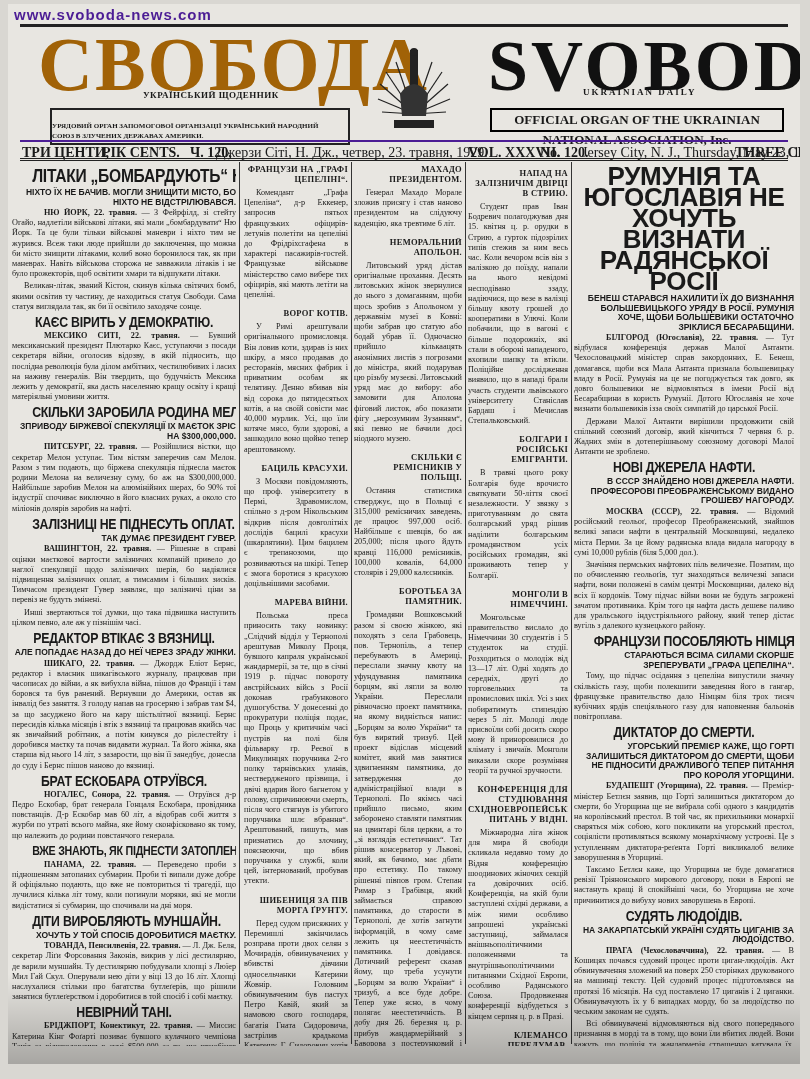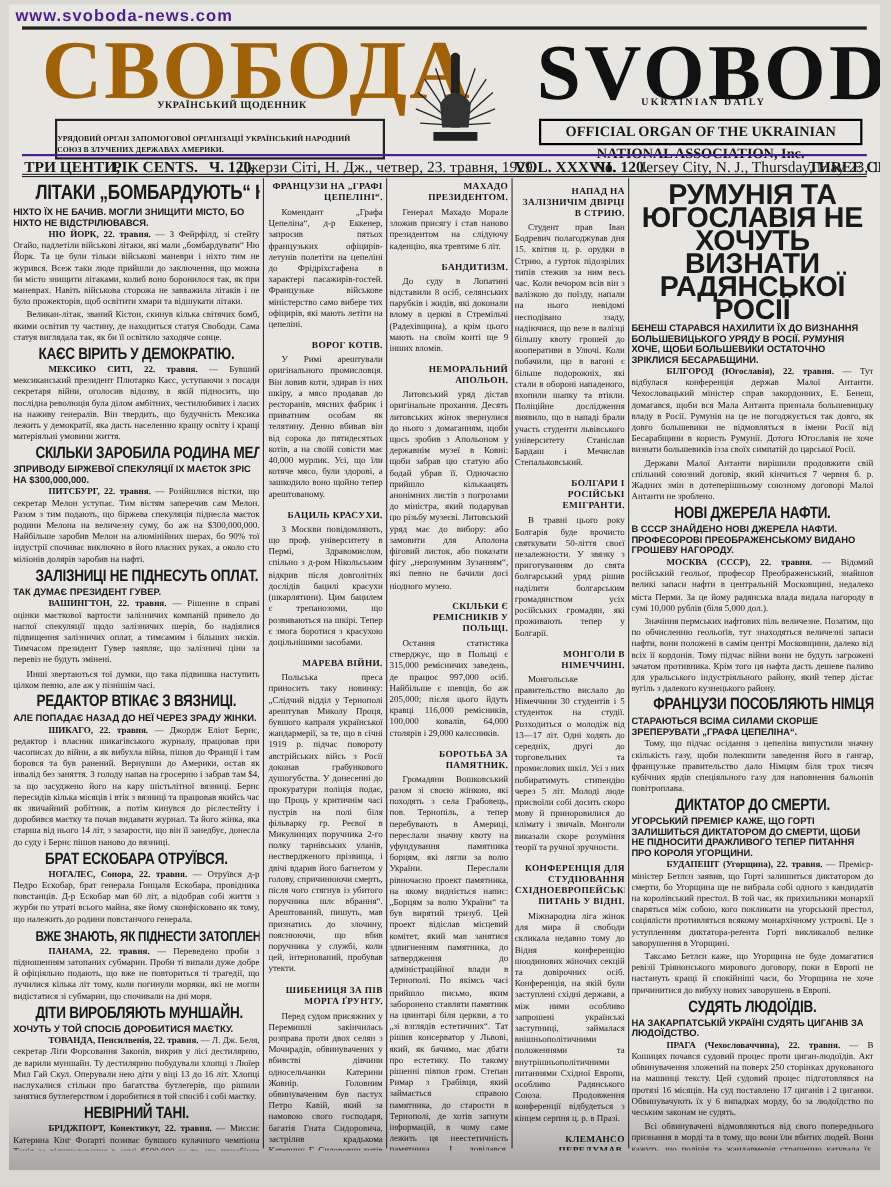--- a/index.html
+++ b/index.html
@@ -18,21 +18,21 @@
   .dateline span { position:absolute; top:3px; white-space:nowrap; }
   .col { position:absolute; top:160px; bottom:18px; overflow:hidden; font-size:8.2px; line-height:10.2px; text-align:justify; }
   .c1 { left:4px; width:224px; }
   .c2 { left:236px; width:104px; }
   .c3 { left:346px; width:108px; }
   .c4 { left:460px; width:100px; }
   .c5 { left:566px; width:220px; }
   .vline { position:absolute; top:158px; bottom:20px; width:1px; background:#333; }
   h2 { margin:2px 0 1px; font-family:"Liberation Sans", sans-serif; font-weight:bold; font-stretch:condensed; text-align:center; font-size:15px; line-height:16px; letter-spacing:-0.3px; transform:scaleX(0.82); transform-origin:center; white-space:nowrap; }
   .c5 h2.big { font-size:22px; line-height:22px; transform:scaleX(0.78); }
-  h3 { margin:2px 0 1px; font-family:"Liberation Sans", sans-serif; font-weight:bold; text-align:left; font-size:8.5px; line-height:9.5px; }
+  h3 { margin:2px 0 1px; font-family:"Liberation Sans", sans-serif; font-weight:bold; text-align:right; font-size:8.5px; line-height:9.5px; }
   h4 { margin:8px 0 4px; font-family:"Liberation Serif", serif; font-weight:bold; text-align:right; font-size:8.5px; line-height:10px; letter-spacing:0.3px; }
   p { margin:0 0 2px; text-indent:12px; }
   .city { font-weight:bold;margin-left:20px; }
   .shade { position:absolute; left:0; right:0; bottom:0; height:90px; background:linear-gradient(to bottom, rgba(0,0,0,0), rgba(0,0,0,0.28)); pointer-events:none; }
 </style>
 </head>
 <body>
 
 <div class="page">
   <div class="watermark">www.svoboda-news.com</div>
@@ -155,24 +155,20 @@
       <p>Перед судом присяжних у Перемишлі закінчилась розправа проти двох селян з Мочирадів, обвинувачених у вбивстві дівчини односельчанки Катерини Жовнір. Головним обвинуваченим був пастух Петро Кавій, який за намовою свого господаря, багатія Гната Сидоровича, застрілив крадькома Катерину. Г. Сидорович хотів позбутись цієї дівчини, яка була посередньою причиною непорозумінь у його ріднї, бо його син Іван закохався в ній, став батьком її дитини, покинув її для іншої і врешті виїхав на роботи до Франції, звідкіля не міг вернутись, бо лякався помсти родини Жовнірів, яка вже раз пробувала його застрілити. Гнат Сидорович обіцяв свому наймитові Кавієві за вбивство Катерини пів морга і 100 зол. Кавій застрілив її, але слідство ствердило його вину, до якої він і сам згодом признався. Суд засудив його на шибеницю, а Гната Сидоровича за намову до злочину на 6 літ тяжкої вязниці. Справу розбиратиме ще раз вищий суд, бо оборонці засуджених внесли рекурс.</p>
     </div>
   </div>
 
   <div class="col c3">
     <div class="article">
       <h4 style="margin-top:0">МАХАДО ПРЕЗИДЕНТОМ.</h4>
       <p>Генерал Махадо Морале зложив присягу і став наново президентом на слідуючу каденцію, яка тревтиме 6 літ.</p>
     </div>
     <div class="article">
-      <h4>БАНДИТИЗМ.</h4>
-      <p>До суду в Лопатині відставили 8 осіб, селянських парубків і жидів, які доконали влому в церкві в Стремільчі (Радехівщина), а крім цього мають на своїм конті ще 9 інших вломів.</p>
-    </div>
-    <div class="article">
       <h4>НЕМОРАЛЬНИЙ АПОЛЬОН.</h4>
       <p>Литовський уряд дістав оригінальне прохання. Десять литовських жінок звернулися до нього з домаганням, щоби щось зробив з Апольоном у державнім музеї в Ковні: щоби забрав цю статую або бодай убрав її. Одночасно прийшло кількаацять анонімних листів з погрозами до міністра, який подарував цю різьбу музеєві. Литовський уряд має до вибору: або замовити для Аполона фіговий листок, або показати фігу „нерозумним Зузанням“, які певно не бачили досі ніодного музею.</p>
     </div>
     <div class="article">
       <h4>СКІЛЬКИ Є РЕМІСНИКІВ У ПОЛЬЩІ.</h4>
       <p>Остання статистика стверджує, що в Польщі є 315,000 ремісничих заведень, де працює 997,000 осіб. Найбільше є шевців, бо аж 205,000; після цього йдуть кравці 116,000 ремісників, 100,000 ковалів, 64,000 столярів і 29,000 калєсників.</p>
     </div>
     <div class="article">
       <h4>БОРОТЬБА ЗА ПАМЯТНИК.</h4>
       <p>Громадяни Вошковський разом зі своєю жінкою, які походять з села Грабовець, пов. Тернопіль, а тепер перебувають в Америці, переслали значну квоту на уфундування памятника борцям, які лягли за волю України. Переслали рівночасно проект памятника, на якому видніється напис: „Борцям за волю України“ та був вирятий тризуб. Цей проект відіслав місцевий комітет, який мав занятися здвигненням памятника, до затвердження до адміністраційної влади в Тернополі. По якімсь часі прийшло письмо, яким заборонено ставляти памятник на цвинтарі біля церкви, а то „зі взглядів естетичних“. Тат рішив консерватор у Львові, який, як бачимо, має дбати про естетику. По такому рішенні півпов гром. Степан Римар з Грабівця, який займається справою памятника, до старости в Тернополі, де хотів загнути інформацій, в чому саме лежить ця неестетичність памятника. І довідався. Дотичний референт сказав йому, що треба усунути „Борцям за волю України“ і тризуб, а все буде добре. Тепер уже ясно, в чому полягає неестетичність. В добу дня 26. березня ц. р. прибув жандармерійний з Баворова з постерунковий і разом з начальником громади повалили камінні плити, які мали створити підставу памятника: з цвинтаря в рів при гостинці. Громада Грабівця звертала при цім увагу, що саме каміння не творить ще памятника та що справа ще остаточно не вирішена, бо внесено новий зразок памятника до затвердження, а до того каміння лежить на церковнім цвинтарі, яким має право порядкувати місцевий священик. Тепер уже самі не знаємо, де кінчиться „естетичність“, а де зачинається топтання закона.</p>

